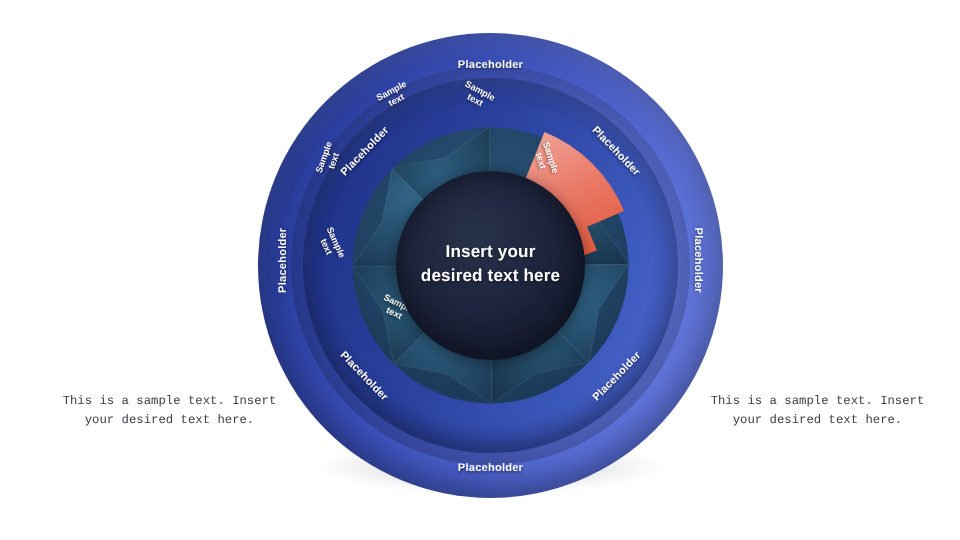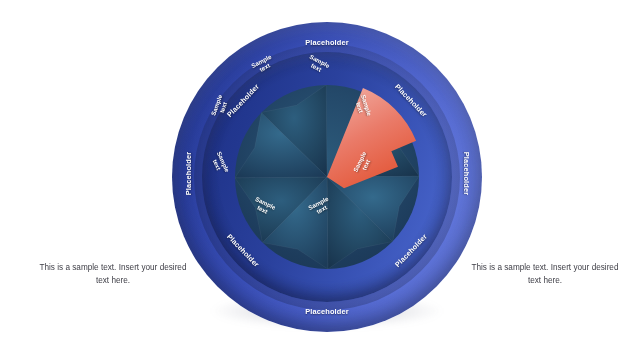--- a/index.html
+++ b/index.html
@@ -12,20 +12,21 @@
   #slide{position:absolute;inset:0;}
 
   
   .side-text{
     position:absolute;
     width:150px;
     font-size:8.2px;
     line-height:1.55;
     color:#3e3e46;
     text-align:center;
+    font-family:Liberation Mono, monospace;
   }
   #left-text{left:38px;top:262px;}
   #right-text{left:470px;top:262px;}
 
   
   #diagram{
     position:absolute;
     left:172px;top:22px;
     width:310px;height:310px;
   }
@@ -186,15 +187,18 @@
 
     <div class="lbl lbl-sample" style="left:129px;top:35px;transform:rotate(28deg);">Sample text</div>
     <div class="lbl lbl-sample" style="left:174px;top:77px;transform:rotate(72deg);">Sample text</div>
     <div class="lbl lbl-sample" style="left:174px;top:134px;transform:rotate(-64deg);">Sample text</div>
     <div class="lbl lbl-sample" style="left:131px;top:177px;transform:rotate(-28deg);">Sample text</div>
     <div class="lbl lbl-sample" style="left:75px;top:177px;transform:rotate(26deg);">Sample text</div>
     <div class="lbl lbl-sample" style="left:31px;top:134px;transform:rotate(66deg);">Sample text</div>
     <div class="lbl lbl-sample" style="left:31px;top:77px;transform:rotate(-70deg);">Sample text</div>
     <div class="lbl lbl-sample" style="left:74px;top:35px;transform:rotate(-28deg);">Sample text</div>
 
+    <div id="center-disc">
+      <div id="center-text">Insert your desired text here</div>
+    </div>
 
   </div>
 </div>
 
 </body></html>

